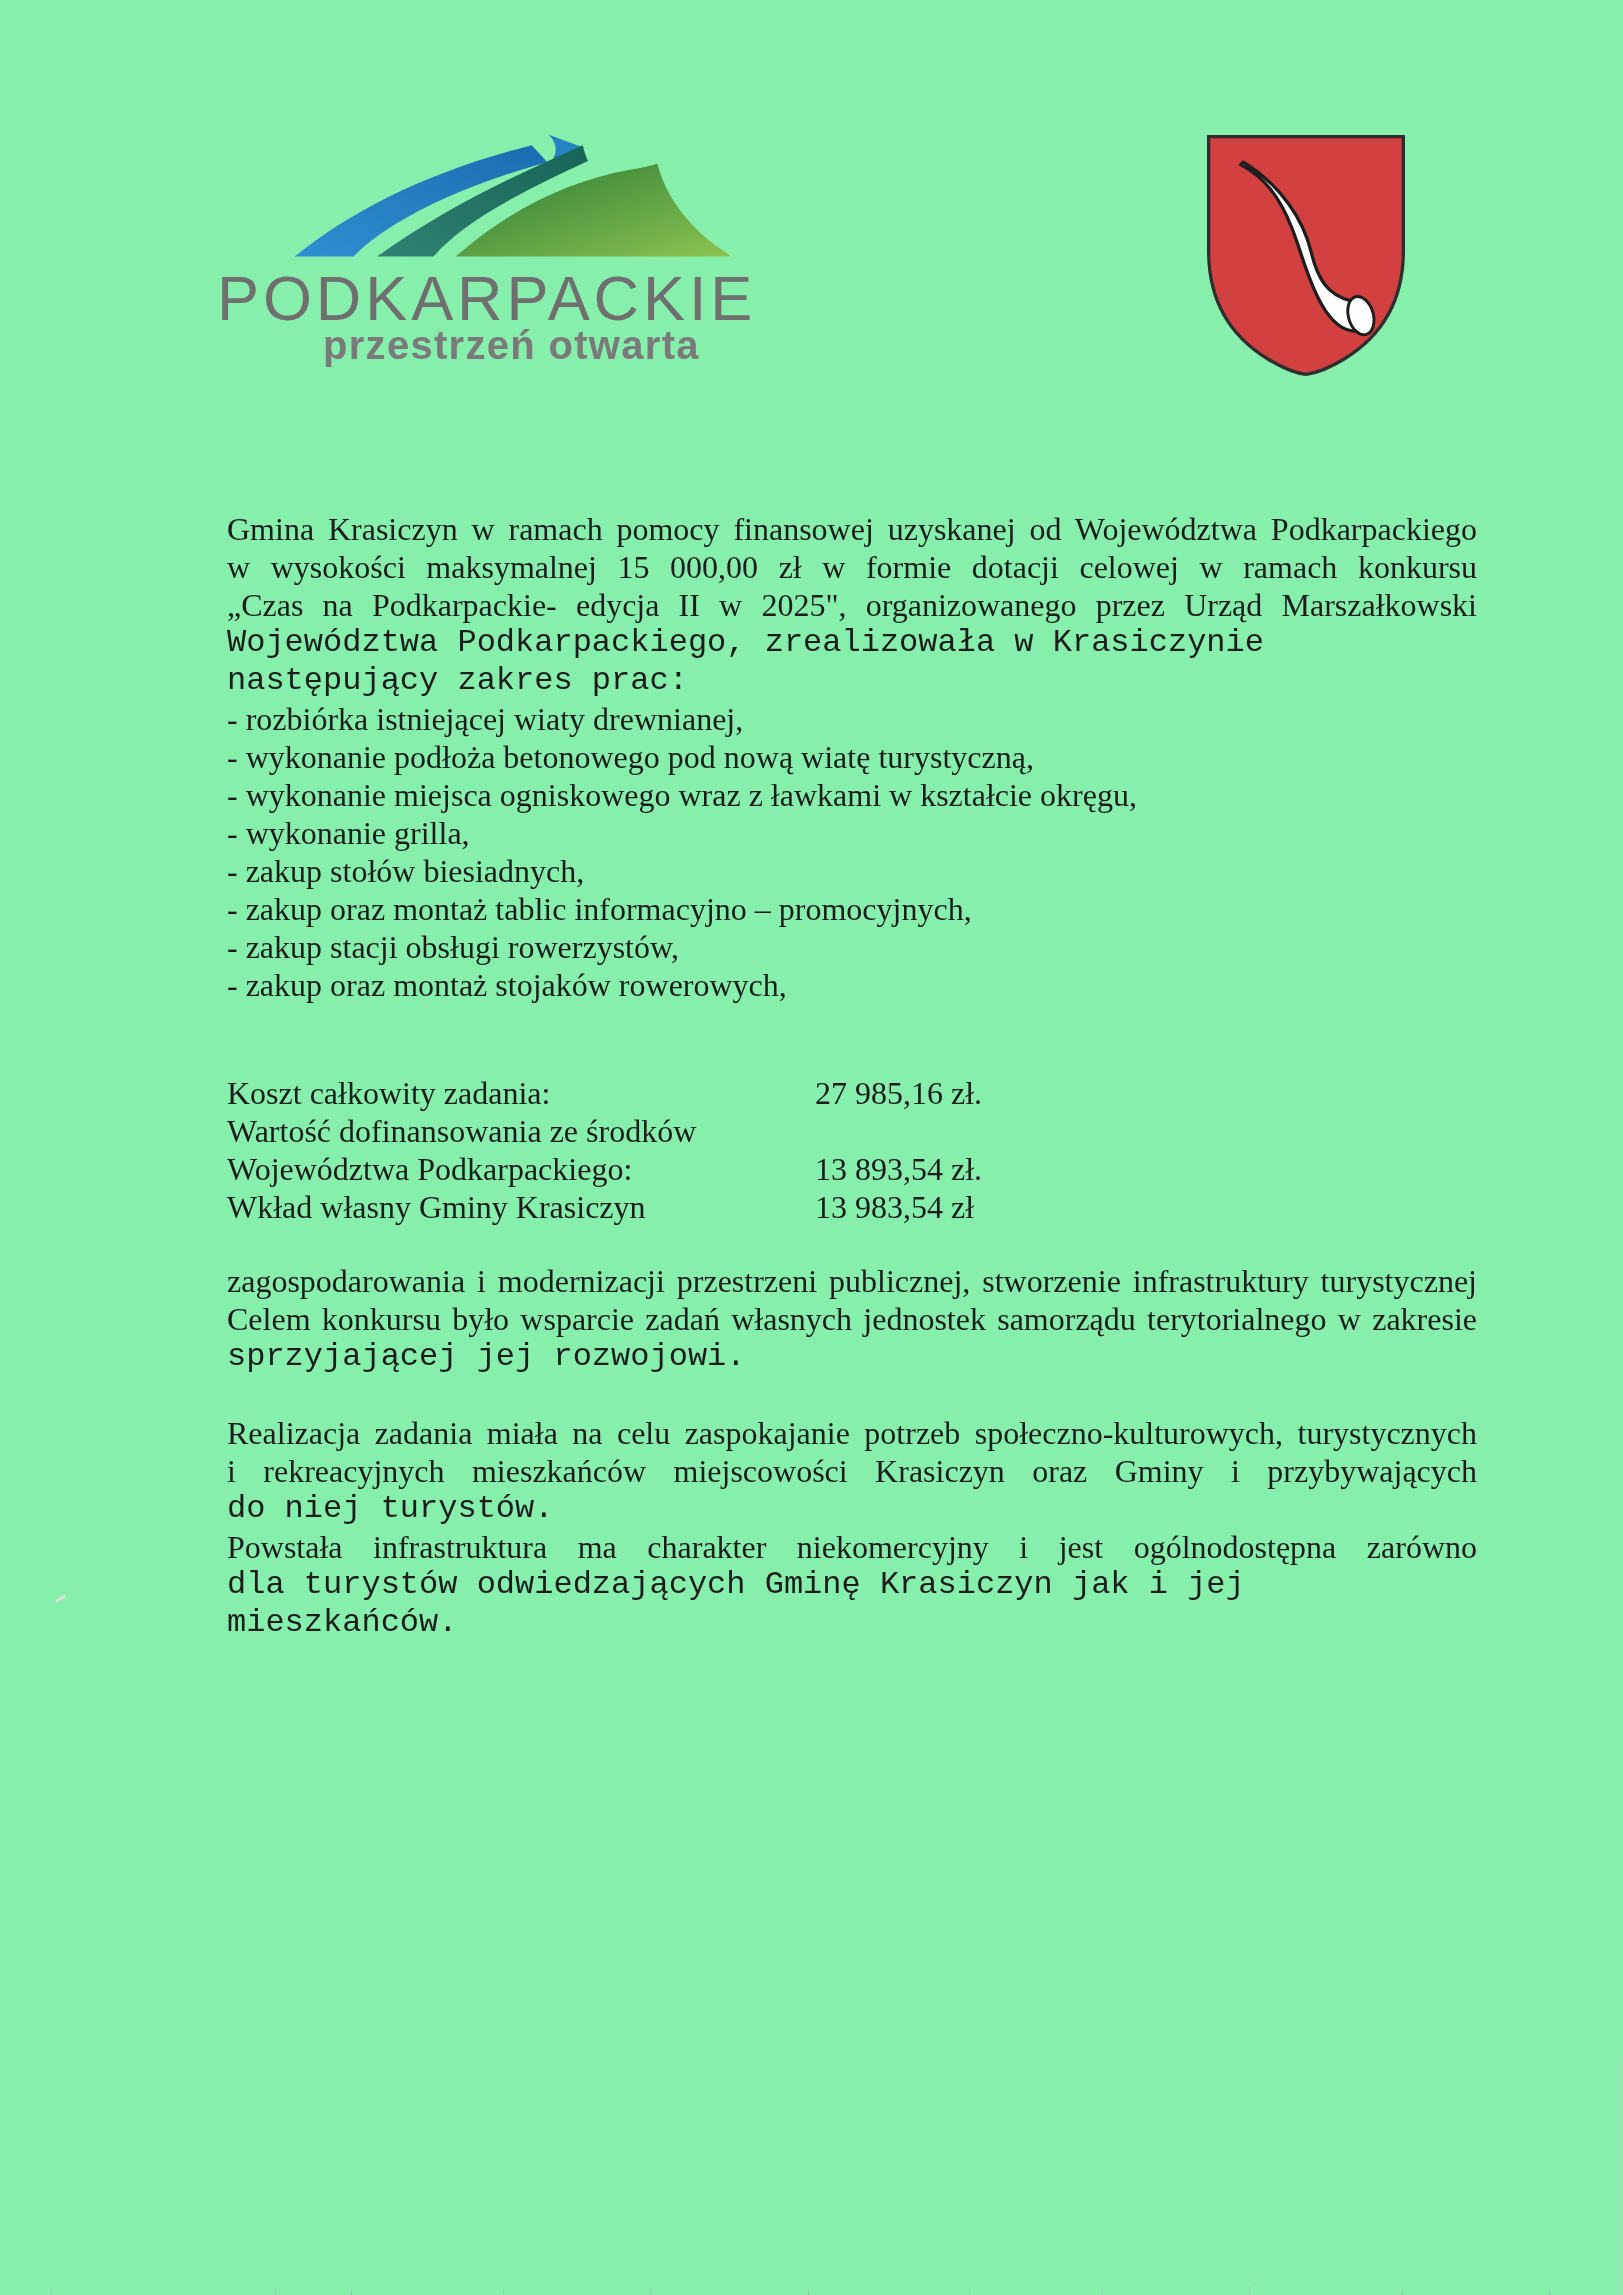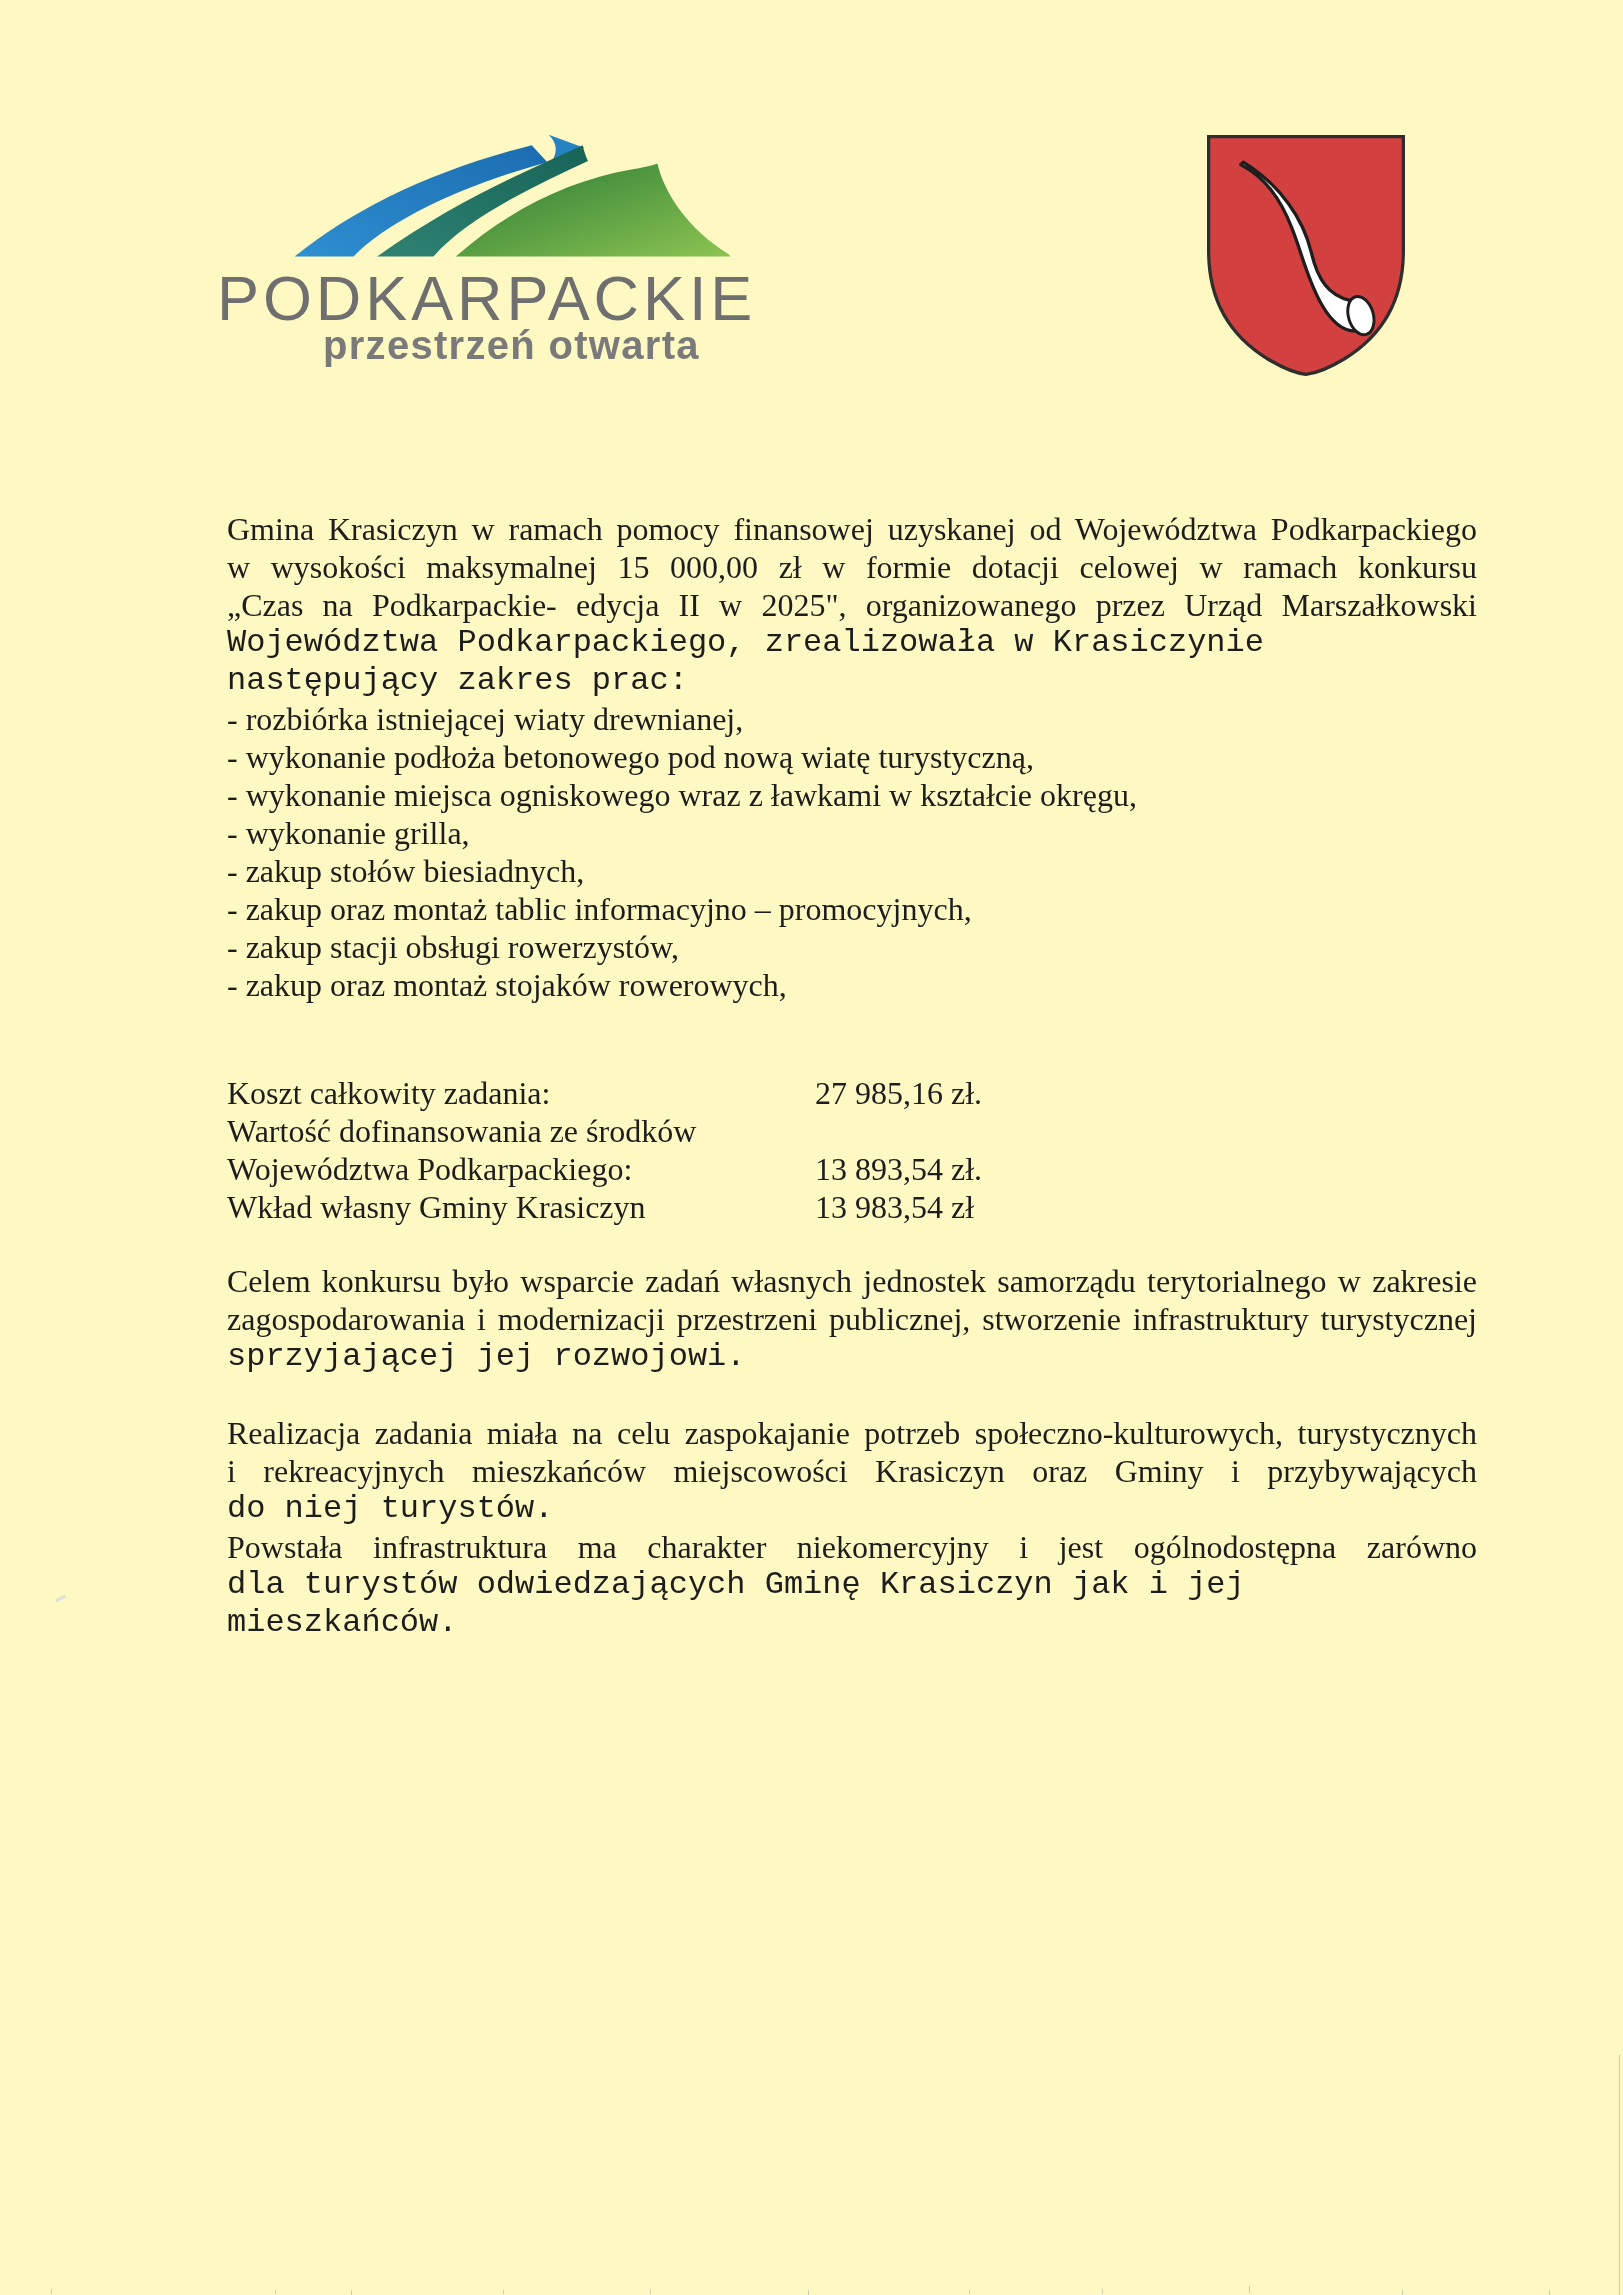--- a/index.html
+++ b/index.html
@@ -1,20 +1,20 @@
 <!DOCTYPE html>
 <html style="font-size:10.5px"><head>
 <meta charset="utf-8">
 <style>
   * { margin:0; padding:0; box-sizing:border-box; }
   html,body { background:#ffffff; }
   .page {
     position:relative;
     width:1623px; height:2295px;
-    background:#fef9c3;
+    background:#86efac;
     overflow:hidden;
     font-family:"Liberation Serif", serif;
     color:#1d1d1d;
   }
   
   .logo-swoosh { position:absolute; left:288px; top:132px; width:452px; height:128px; }
   .logo-title {
     position:absolute; left:217px; top:267px;
     font-family:"Liberation Sans", sans-serif;
     font-size:63px; font-weight:400; letter-spacing:3.9px;
@@ -117,22 +117,22 @@
       <span class="cost-label">Województwa Podkarpackiego:</span>
       <span class="cost-value">13 893,54 zł.</span>
     </div>
     <div class="cost-row">
       <span class="cost-label">Wkład własny Gminy Krasiczyn</span>
       <span class="cost-value">13 983,54 zł</span>
     </div>
   </div>
 
   <div class="textblock goal">
+    <div class="jline">zagospodarowania i modernizacji przestrzeni publicznej, stworzenie infrastruktury turystycznej</div>
     <div class="jline">Celem konkursu było wsparcie zadań własnych jednostek samorządu terytorialnego w zakresie</div>
-    <div class="jline">zagospodarowania i modernizacji przestrzeni publicznej, stworzenie infrastruktury turystycznej</div>
     <div class="jlast">sprzyjającej jej rozwojowi.</div>
   </div>
 
   <div class="textblock realization">
     <div class="jline">Realizacja zadania miała na celu zaspokajanie potrzeb społeczno-kulturowych, turystycznych</div>
     <div class="jline">i rekreacyjnych mieszkańców miejscowości Krasiczyn oraz Gminy i przybywających</div>
     <div class="jlast">do niej turystów.</div>
     <div class="jline">Powstała infrastruktura ma charakter niekomercyjny i jest ogólnodostępna zarówno</div>
     <div class="jlast">dla turystów odwiedzających Gminę Krasiczyn jak i jej mieszkańców.</div>
   </div>

